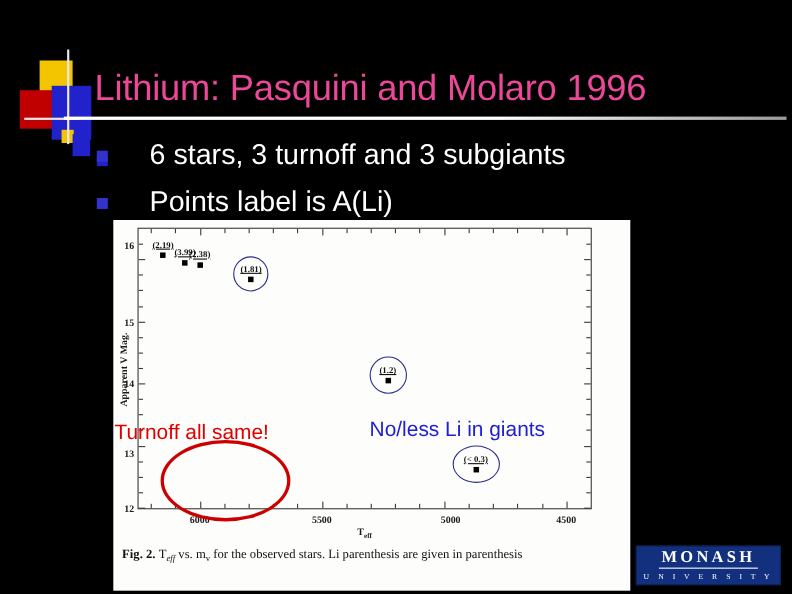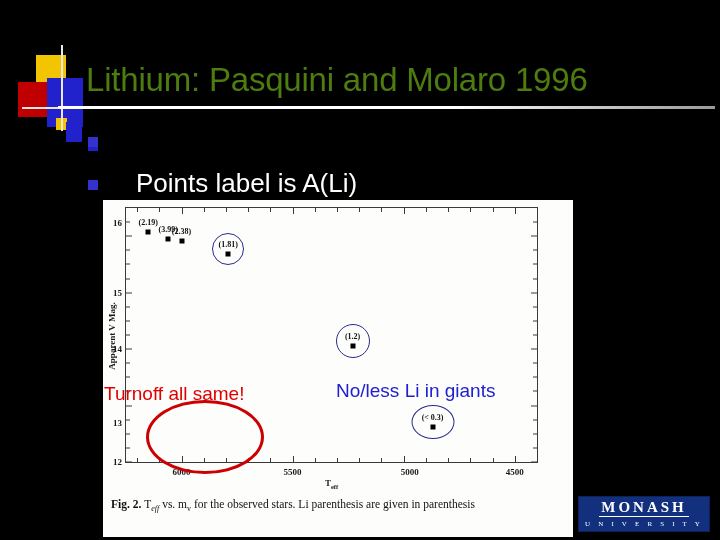--- a/index.html
+++ b/index.html
@@ -65,21 +65,21 @@
     left: 22px; top: 107px;
     width: 50px; height: 2px;
     background: #e8e8e8;
   }
 
   
   #title {
     position: absolute;
     left: 86px; top: 60px;
     width: 620px;
-    color: #4d7c0f;
+    color: #ec4899;
     font-size: 33px;
     line-height: 40px;
     letter-spacing: -0.2px;
     white-space: nowrap;
   }
   #title-rule {
     position: absolute;
     left: 58px; top: 106px;
     width: 657px; height: 3px;
     background: linear-gradient(to right, #ffffff 0%, #ffffff 60%, #9a9a9a 100%);
@@ -203,20 +203,21 @@
     transform: translate(-50%, -50%);
   }
   .pointlabel {
     position: absolute;
     transform: translate(-50%, -100%);
     font-family: "Liberation Serif", serif;
     font-weight: bold;
     font-size: 8px;
     color: #111111;
     white-space: nowrap;
+    text-decoration: underline;
   }
 
   
   .blue-circle {
     position: absolute;
     border: 1.2px solid #2b2b8f;
     border-radius: 50%;
     transform: translate(-50%, -50%);
     background: transparent;
   }
@@ -308,36 +309,37 @@
     <div class="deco deco-blue-tiny"></div>
     <div class="deco deco-vline"></div>
     <div class="deco deco-hline-short"></div>
   </div>
 
   <div id="title">Lithium: Pasquini and Molaro 1996</div>
   <div id="title-rule"></div>
 
   <div class="bullet-row b1">
     <span class="bullet-marker"></span>
+    <span class="bullet-text">6 stars, 3 turnoff and 3 subgiants</span>
   </div>
   <div class="bullet-row b2">
     <span class="bullet-marker"></span>
     <span class="bullet-text">Points label is A(Li)</span>
   </div>
 
   <div id="figure">
 
     <div id="plot">
       <div id="ylabel">Apparent V Mag.</div>
       <div id="xlabel">T<sub>eff</sub></div>
       <div id="ytick-layer">
           <div class="ytick" style="top: 254px;">12</div>
           <div class="ytickmark " style="top: 254px;"></div>
           <div class="ytickmark right" style="top: 254px;"></div>
-          <div class="ytick" style="top: 215px;">13</div>
+          <div class="ytick" style="top: 204px;">13</div>
           <div class="ytickmark " style="top: 197.556px;"></div>
           <div class="ytickmark right" style="top: 197.556px;"></div>
           <div class="ytick" style="top: 141.111px;">14</div>
           <div class="ytickmark " style="top: 141.111px;"></div>
           <div class="ytickmark right" style="top: 141.111px;"></div>
           <div class="ytick" style="top: 84.6667px;">15</div>
           <div class="ytickmark " style="top: 84.6667px;"></div>
           <div class="ytickmark right" style="top: 84.6667px;"></div>
           <div class="ytick" style="top: 15px; margin-left: 44px;">16</div>
           <div class="ytickmark " style="top: 28.2222px;"></div>

